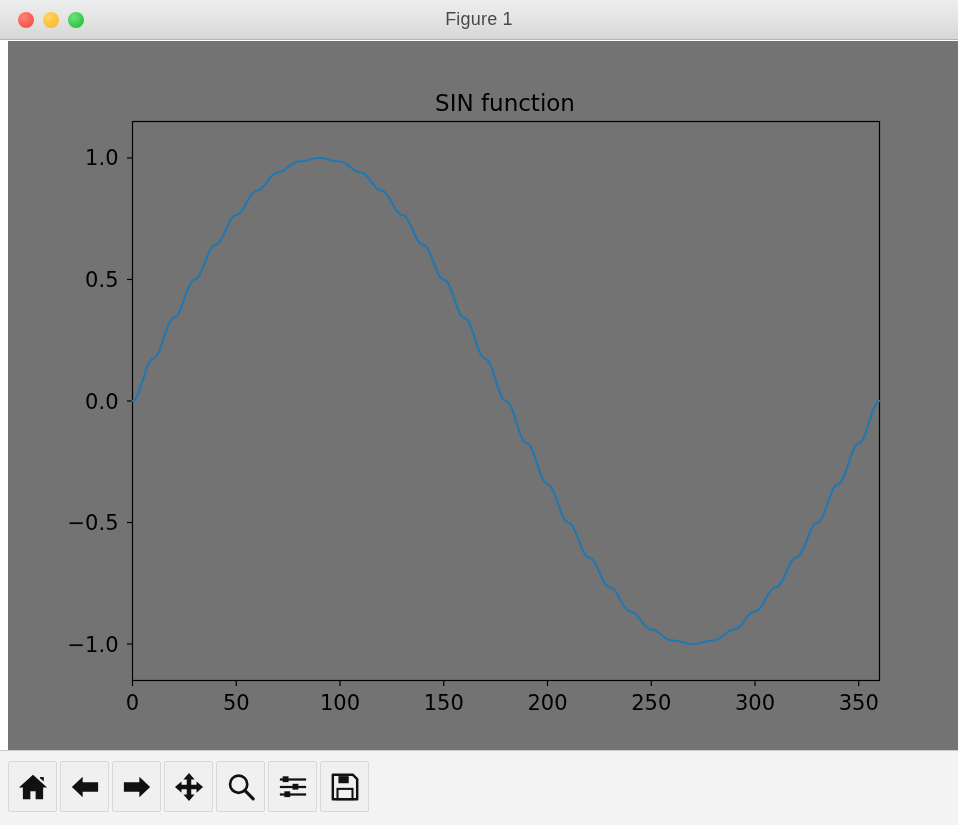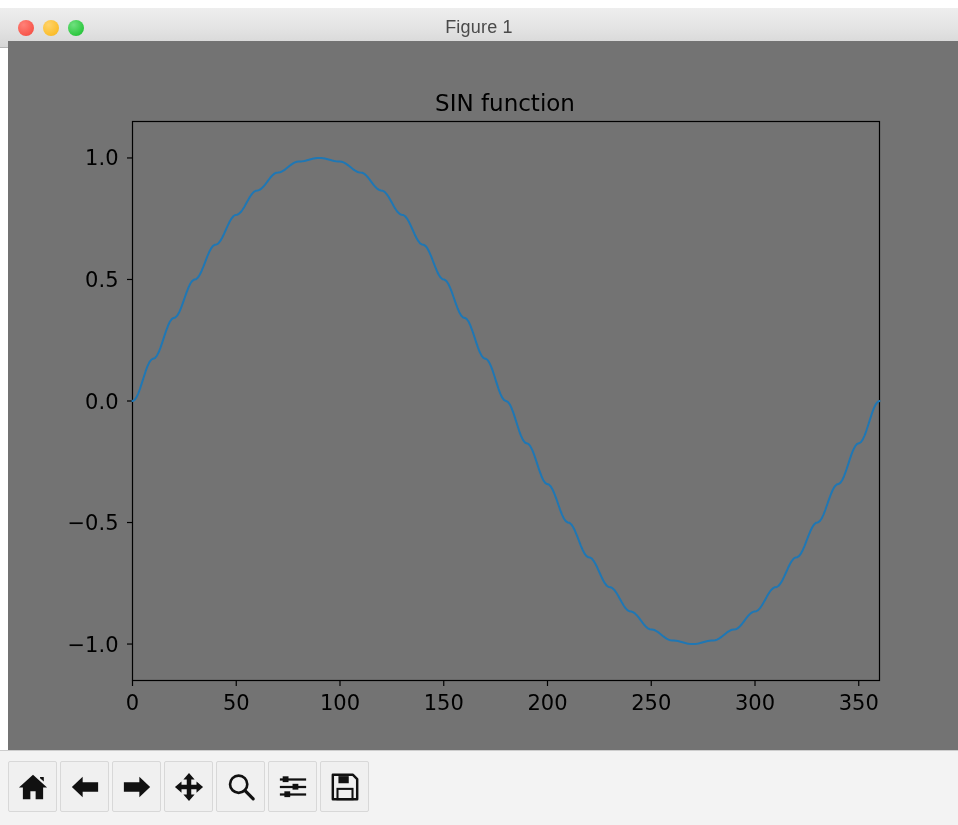--- a/index.html
+++ b/index.html
@@ -18,21 +18,21 @@
     position: relative;
     width: 958px;
     height: 825px;
     background: #ffffff;
     box-sizing: border-box;
   }
 
   
   #titlebar {
     position: absolute;
-    left: 0; top: 8px;
+    left: 0; top: 0;
     width: 958px;
     height: 40px;
     background: linear-gradient(to bottom, #eeeeee 0%, #e4e4e4 50%, #d6d6d6 100%);
     border-bottom: 1px solid #b4b4b4;
     box-sizing: border-box;
   }
   #titlebar-title {
     position: absolute;
     left: 0; top: 0;
     width: 958px;

